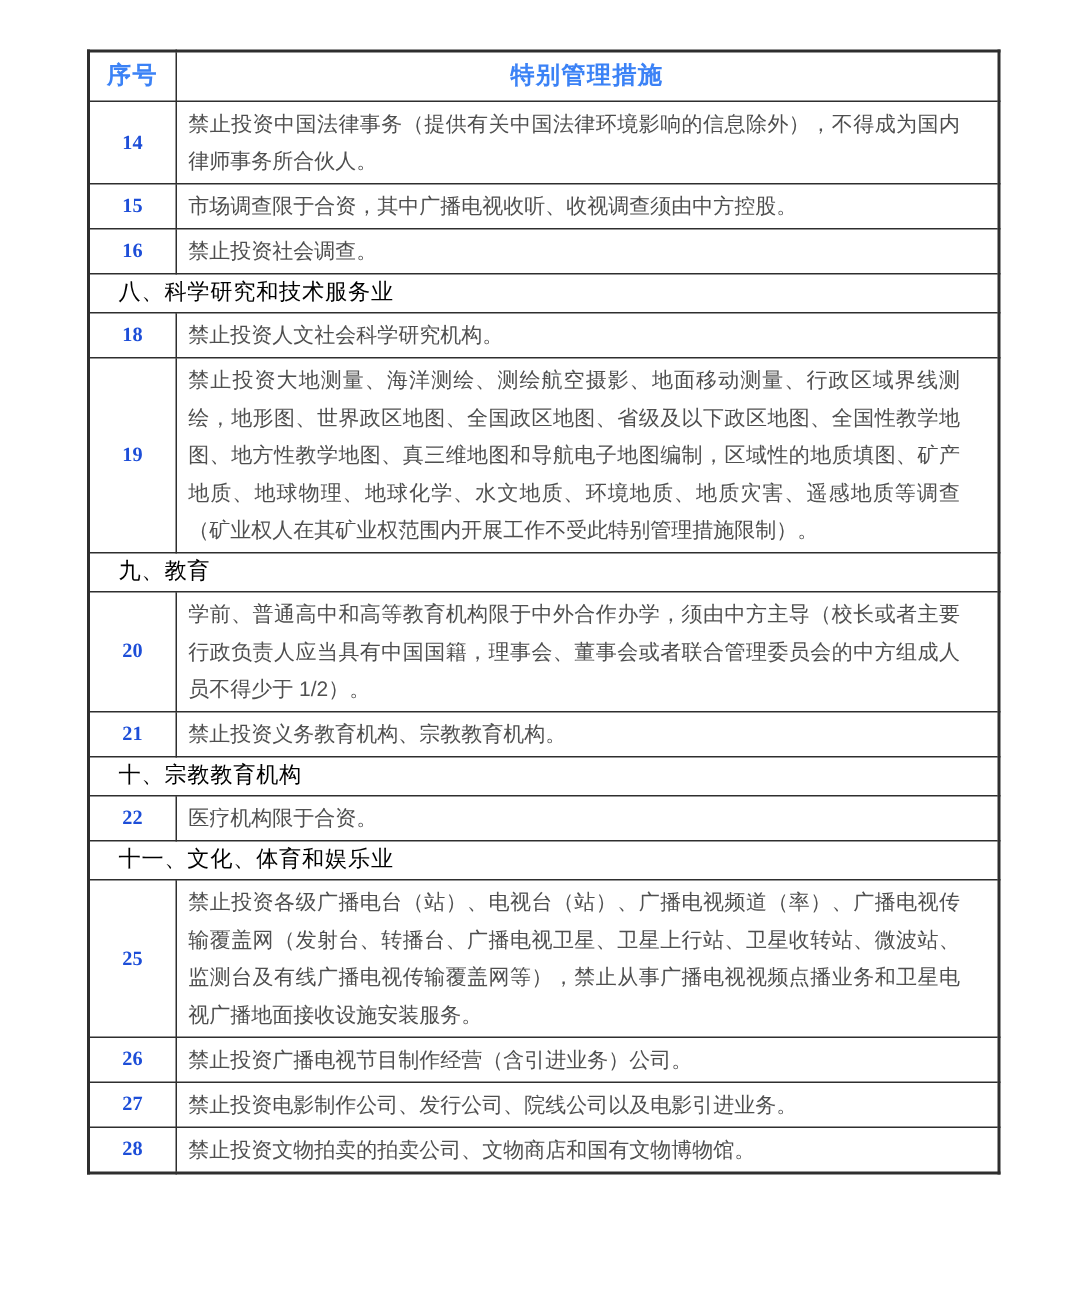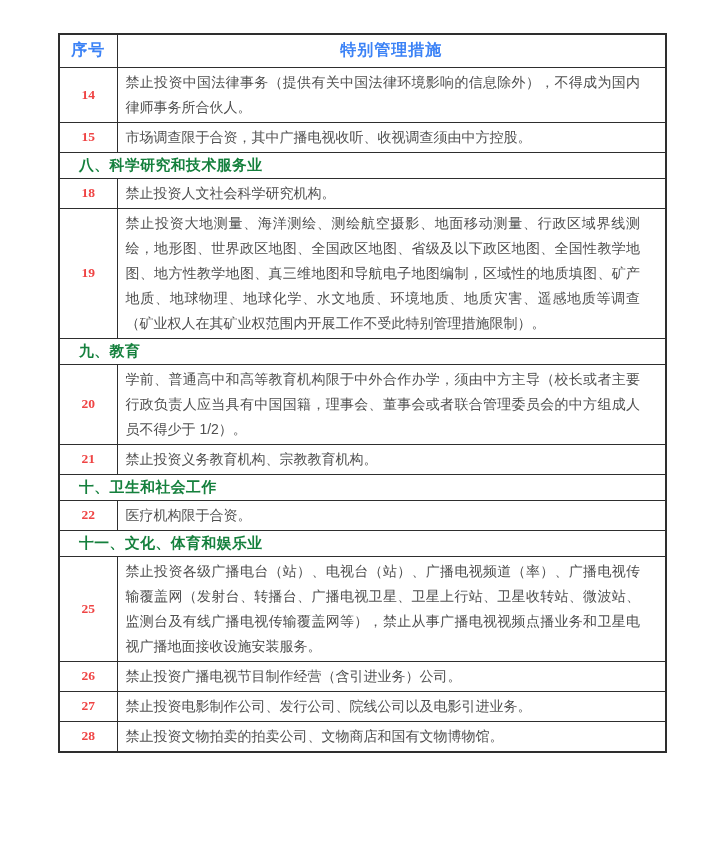--- a/index.html
+++ b/index.html
@@ -43,37 +43,37 @@
     color: #3b82f6;
     text-align: center;
     letter-spacing: 1px;
     padding: 0;
   }
   td.num-cell {
     text-align: center;
     font-family: "Liberation Serif", "DejaVu Serif", serif;
     font-weight: bold;
     font-size: 13.5px;
-    color: #ef4444;
+    color: #1d4ed8;
     padding: 0;
   }
   td.measure-cell {
     padding: 2px 25px 2px 8px;
     font-size: 14px;
     line-height: 25px;
     color: #4f4f4f;
     text-align: justify;
     text-justify: inter-character;
   }
   tr.section-row td {
     padding: 1px 8px 1px 19px;
-    font-weight: bold;
+    font-weight: normal;
     font-size: 14.8px;
     line-height: 23px;
-    color: #15803d;
+    color: #000000;
     letter-spacing: 0.5px;
   }
 </style>
 </head>
 <body>
 
 <div class="page">
   <table class="measures-table">
     <thead>
       <tr>
@@ -82,20 +82,24 @@
       </tr>
     </thead>
     <tbody id="table-body">
         <tr class="item-row">
           <td class="num-cell">14</td>
           <td class="measure-cell">禁止投资中国法律事务（提供有关中国法律环境影响的信息除外），不得成为国内律师事务所合伙人。</td>
         </tr>
         <tr class="item-row">
           <td class="num-cell">15</td>
           <td class="measure-cell">市场调查限于合资，其中广播电视收听、收视调查须由中方控股。</td>
+        </tr>
+        <tr class="item-row">
+          <td class="num-cell">16</td>
+          <td class="measure-cell">禁止投资社会调查。</td>
         </tr>
         <tr class="section-row">
           <td colspan="2">八、科学研究和技术服务业</td>
         </tr>
         <tr class="item-row">
           <td class="num-cell">18</td>
           <td class="measure-cell">禁止投资人文社会科学研究机构。</td>
         </tr>
         <tr class="item-row">
           <td class="num-cell">19</td>
@@ -106,21 +110,21 @@
         </tr>
         <tr class="item-row">
           <td class="num-cell">20</td>
           <td class="measure-cell">学前、普通高中和高等教育机构限于中外合作办学，须由中方主导（校长或者主要行政负责人应当具有中国国籍，理事会、董事会或者联合管理委员会的中方组成人员不得少于 1/2）。</td>
         </tr>
         <tr class="item-row">
           <td class="num-cell">21</td>
           <td class="measure-cell">禁止投资义务教育机构、宗教教育机构。</td>
         </tr>
         <tr class="section-row">
-          <td colspan="2">十、卫生和社会工作</td>
+          <td colspan="2">十、宗教教育机构</td>
         </tr>
         <tr class="item-row">
           <td class="num-cell">22</td>
           <td class="measure-cell">医疗机构限于合资。</td>
         </tr>
         <tr class="section-row">
           <td colspan="2">十一、文化、体育和娱乐业</td>
         </tr>
         <tr class="item-row">
           <td class="num-cell">25</td>

